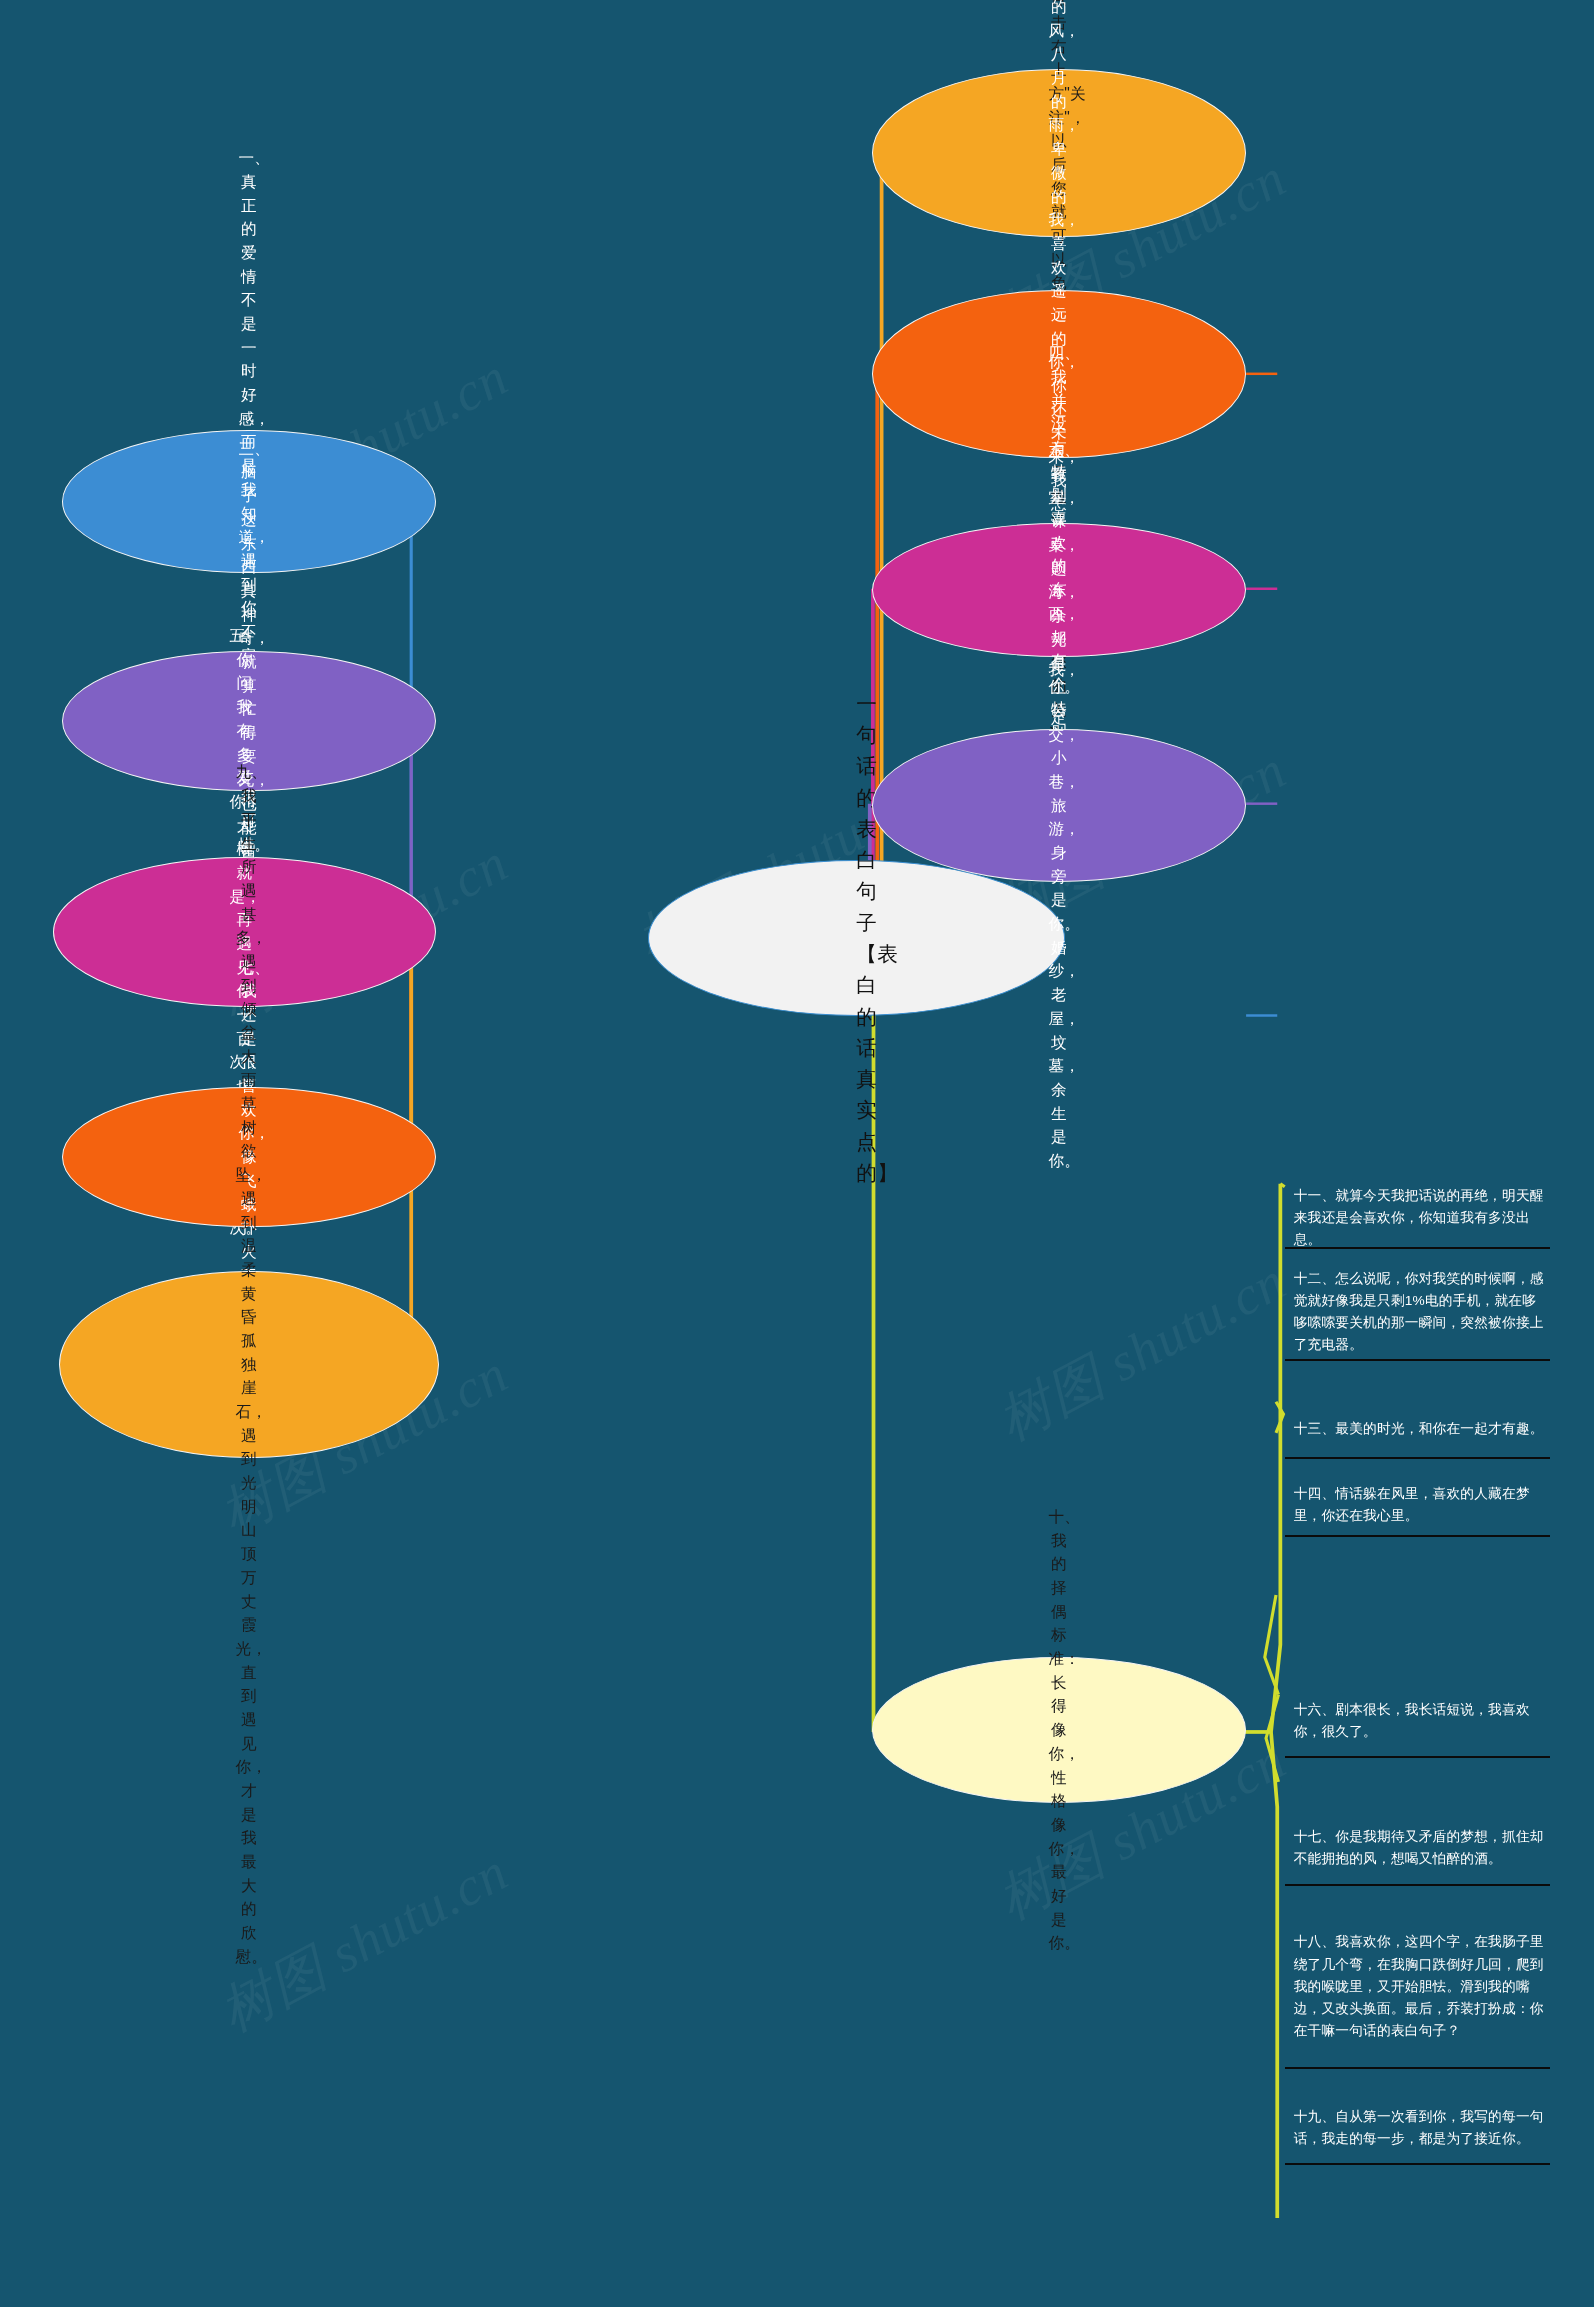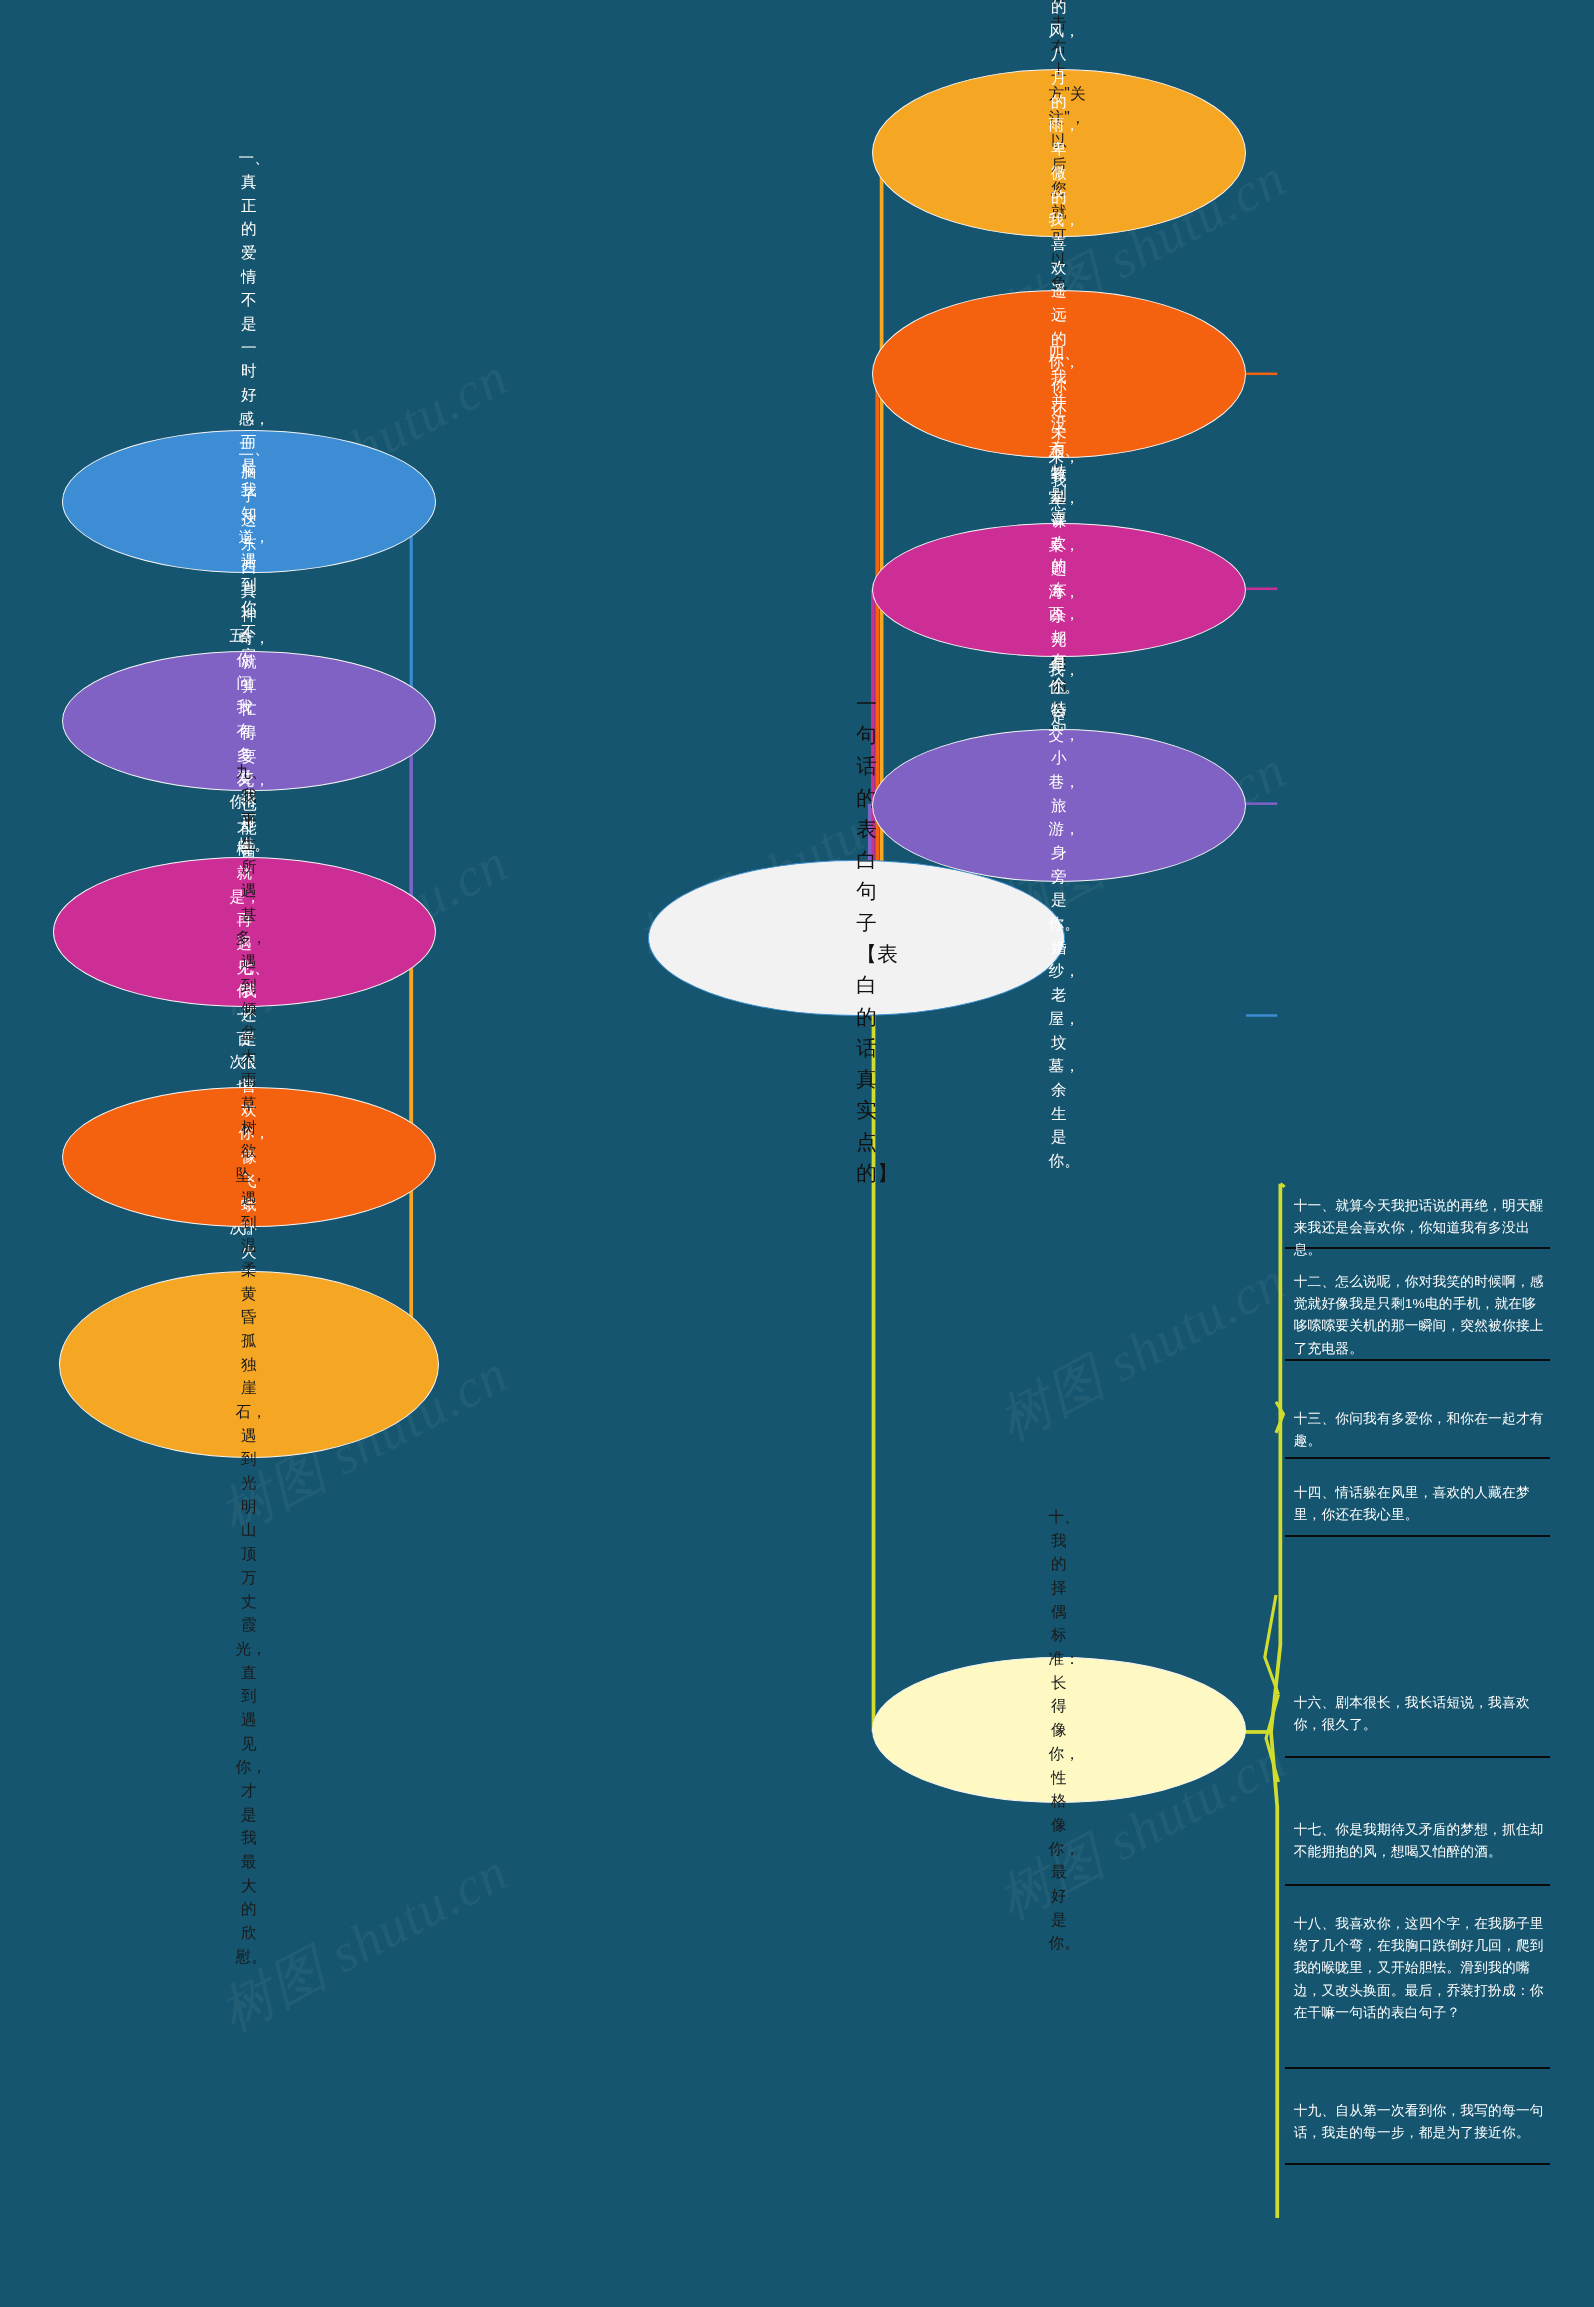--- a/index.html
+++ b/index.html
@@ -70,21 +70,21 @@
   .listitem {
     position: absolute;
     color: #ffffff;
     font-size: 13.7px;
     line-height: 1.62;
     letter-spacing: 0.2px;
     box-sizing: border-box;
     padding: 0 5px 6.2px 8.7px;
     border-bottom: 2.5px solid #0b0b0b;
     display: flex;
-    align-items: flex-start;
+    align-items: center;
   }
   .listitem .txt { display: block; width: 100%; }
 </style>
 </head>
 <body>
 
 <div id="canvas">
 
   <div class="watermark" style="left:206px; top:411px;">树图 shutu.cn</div>
   <div class="watermark" style="left:206px; top:897px;">树图 shutu.cn</div>
@@ -173,21 +173,21 @@
 
   <div class="listitem" style="left:1285px; top:1195px; width:265px; height:54px;">
     <span class="txt">十一、就算今天我把话说的再绝，明天醒来我还是会喜欢你，你知道我有多没出息。</span>
   </div>
 
   <div class="listitem" style="left:1285px; top:1271px; width:265px; height:90px;">
     <span class="txt">十二、怎么说呢，你对我笑的时候啊，感觉就好像我是只剩1%电的手机，就在哆哆嗦嗦要关机的那一瞬间，突然被你接上了充电器。</span>
   </div>
 
   <div class="listitem" style="left:1285px; top:1408px; width:265px; height:51px;">
-    <span class="txt">十三、你问我有多爱你，和你在一起才有趣。</span>
+    <span class="txt">十三、最美的时光，和你在一起才有趣。</span>
   </div>
 
   <div class="listitem" style="left:1285px; top:1482px; width:265px; height:55px;">
     <span class="txt">十四、情话躲在风里，喜欢的人藏在梦里，你还在我心里。</span>
   </div>
 
 
   <div class="listitem" style="left:1285px; top:1692px; width:265px; height:66px;">
     <span class="txt">十六、剧本很长，我长话短说，我喜欢你，很久了。</span>
   </div>

